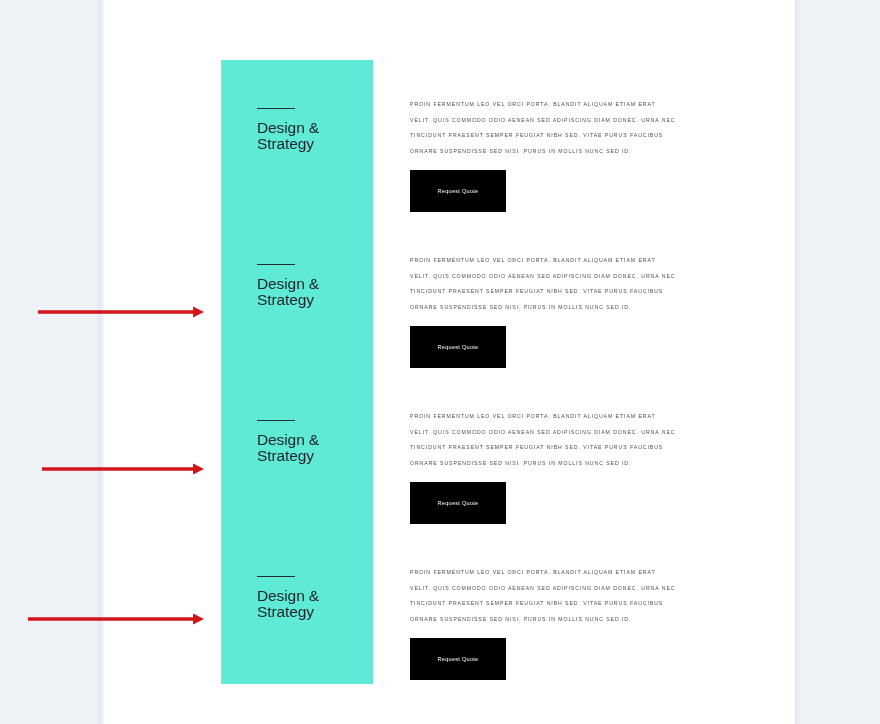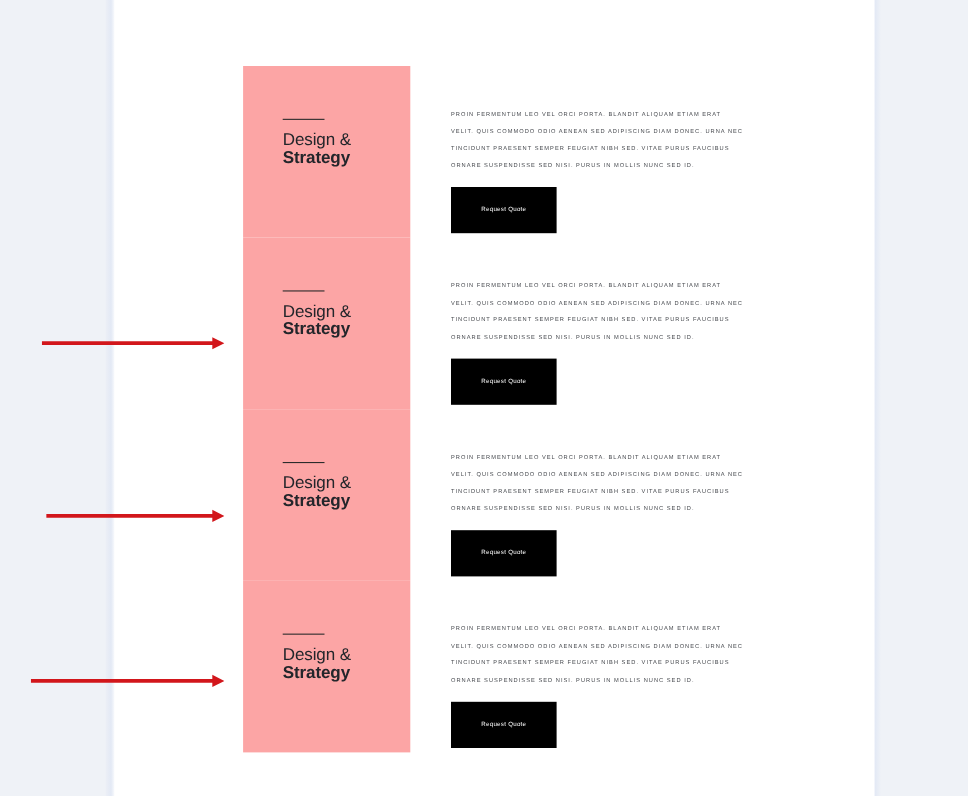--- a/index.html
+++ b/index.html
@@ -57,21 +57,21 @@
     height: 156px;
   }
 
   
   .panel {
     position: absolute;
     left: 0;
     top: 0;
     width: 152px;
     height: 156px;
-    background: #fca5a5;
+    background: #5eead4;
   }
 
   .heading-wrap {
     position: absolute;
     left: 36px;
     top: 48px;
     width: 110px;
   }
 
   .rule {
@@ -83,21 +83,21 @@
 
   .heading {
     font-family: "Liberation Sans", sans-serif;
     font-size: 15.5px;
     line-height: 15.5px;
     color: #23262b;
     font-weight: 400;
     letter-spacing: -0.1px;
     white-space: nowrap;
   }
-  .heading .line2 { display: block; font-weight: bold; }
+  .heading .line2 { display: block; }
 
   
   .content {
     position: absolute;
     left: 189px;
     top: 0;
     width: 272px;
     height: 156px;
   }
 

